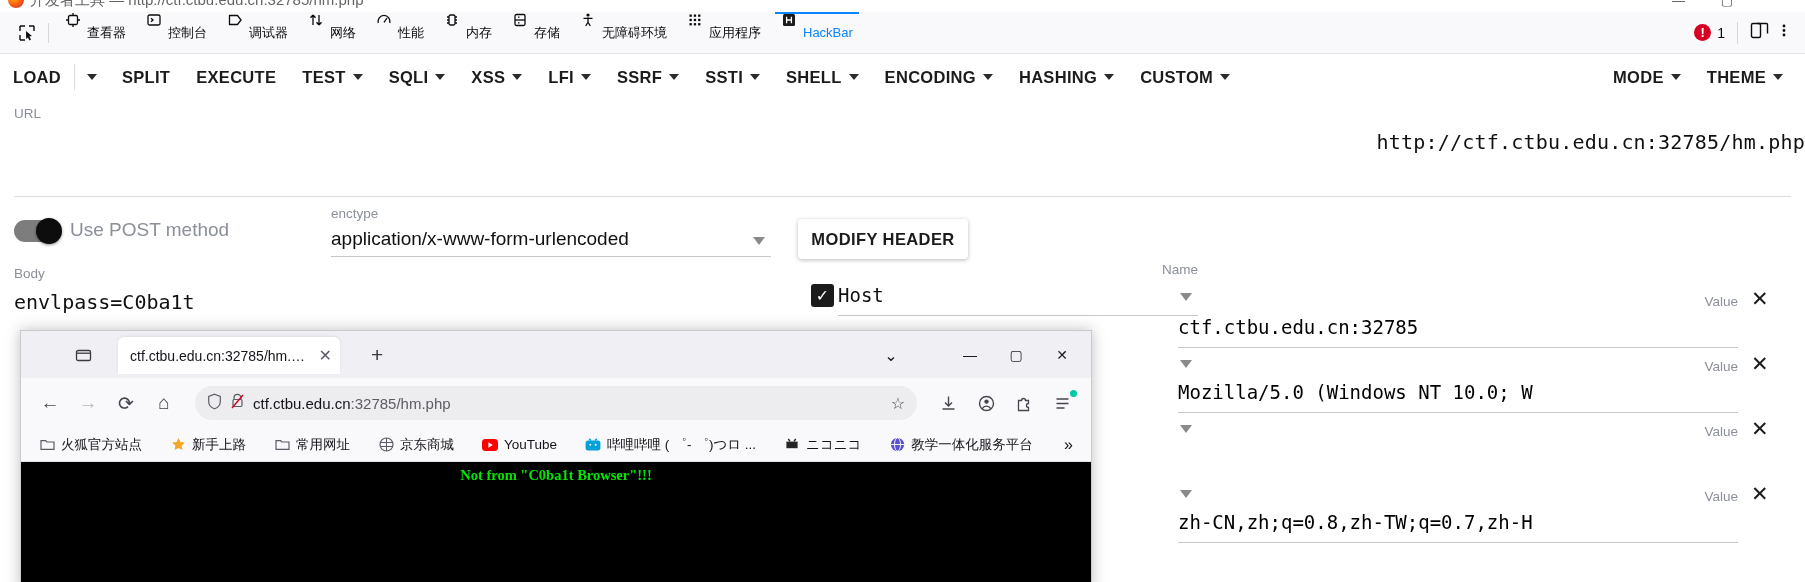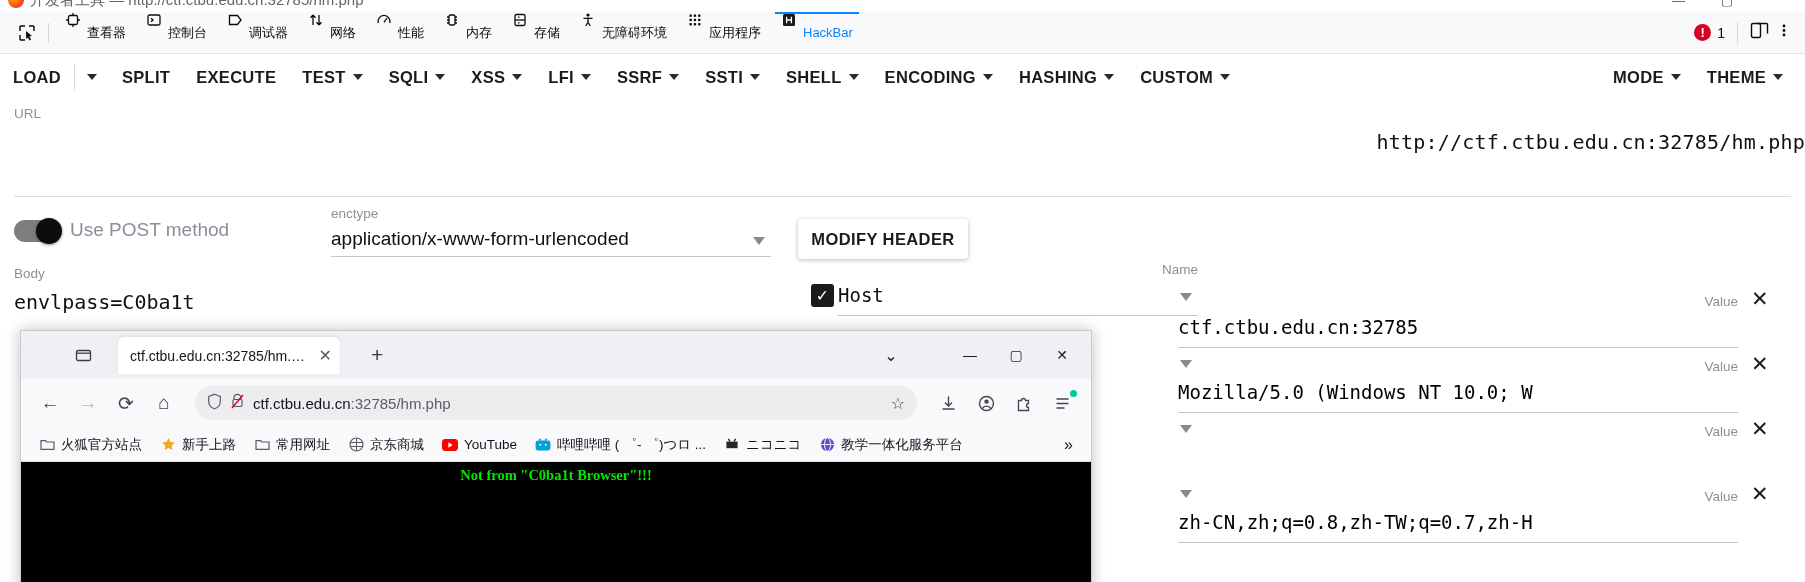--- a/index.html
+++ b/index.html
@@ -199,21 +199,21 @@
     flex: 1; height: 34px; margin: 0 12px; background: #ededf0; border-radius: 17px;
     display: flex; align-items: center; padding: 0 12px; position: relative;
   }
   .urlbar .u-text { font-size: 15px; color: #5c5c66; margin-left: 8px; }
   .urlbar .u-text b { color: #15141a; font-weight: normal; }
   .urlbar .star { margin-left: auto; font-size: 16px; color: #45454f; }
   .nav-right { display: flex; align-items: center; }
 
   .b-bookmarks {
     position: relative; height: 34px; background: #f9f9fb; border-bottom: 1px solid #e0e0e6;
-    display: flex; align-items: center; padding: 0 10px; gap: 2px; overflow: hidden;
+    display: flex; align-items: center; padding: 0 10px; gap: 12px; overflow: hidden;
   }
   .bm {
     display: flex; align-items: center; gap: 6px; padding: 3px 8px; border-radius: 4px;
     font-size: 13.5px; color: #15141a; white-space: nowrap;
   }
   .bm .bm-ico { width: 16px; height: 16px; flex: none; display: flex; align-items: center; justify-content: center; font-size: 12px; }
   .bm-more { margin-left: auto; font-size: 16px; color: #15141a; padding: 0 8px; }
 
   .b-content {
     position: relative; background: #000; height: 100%;

